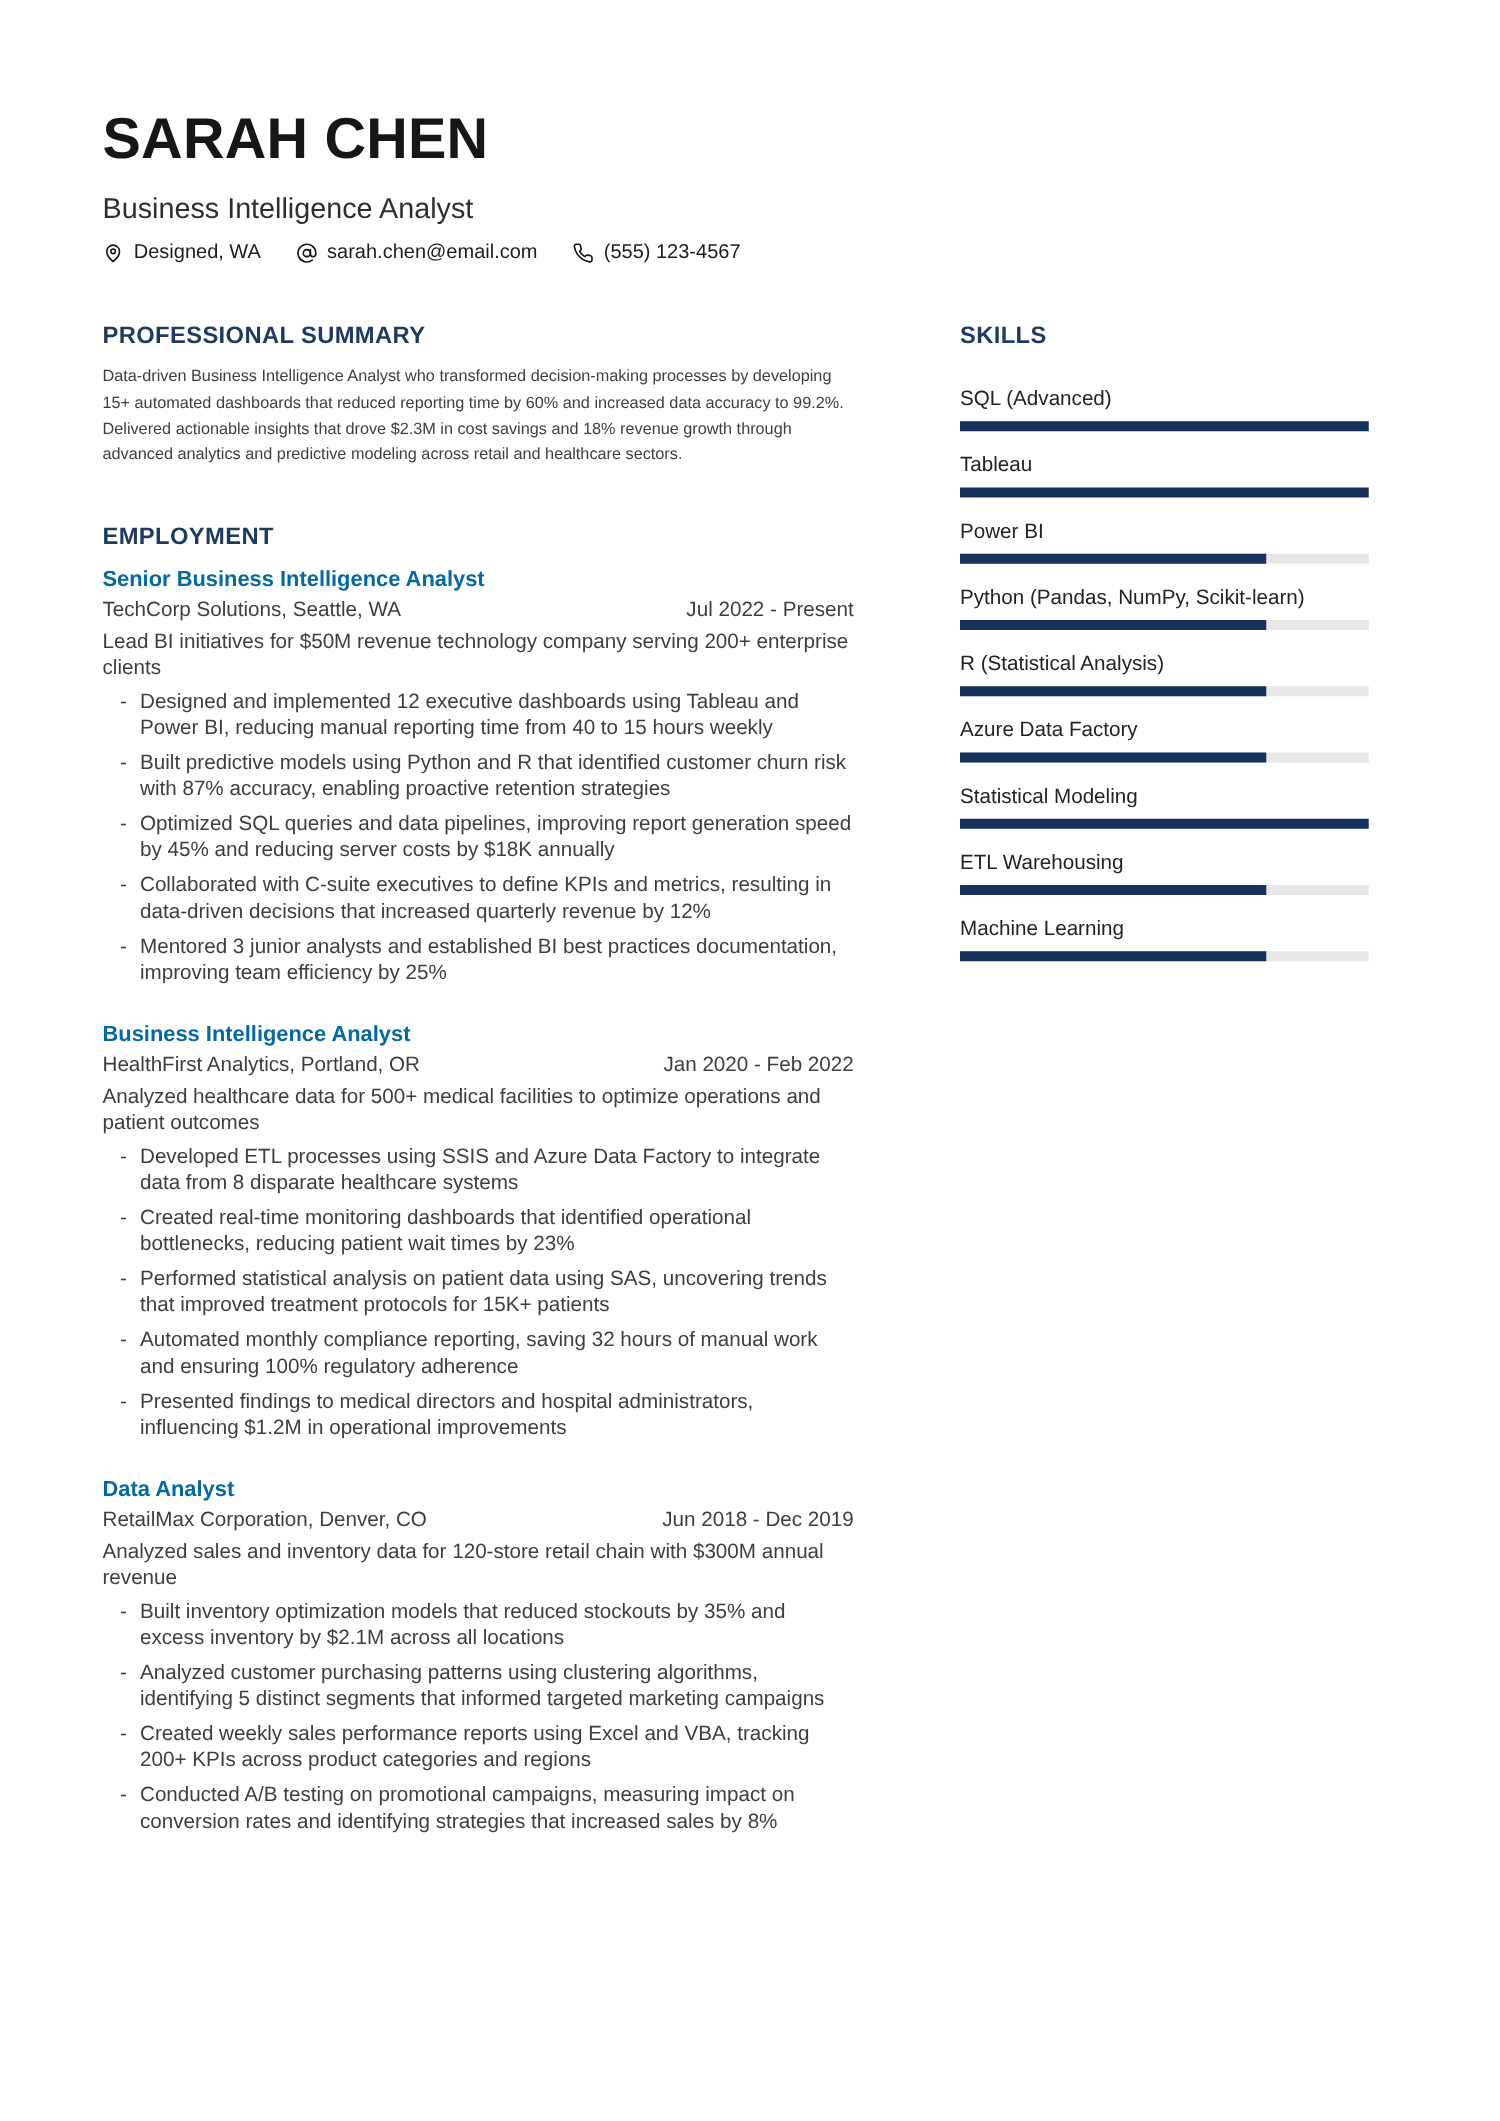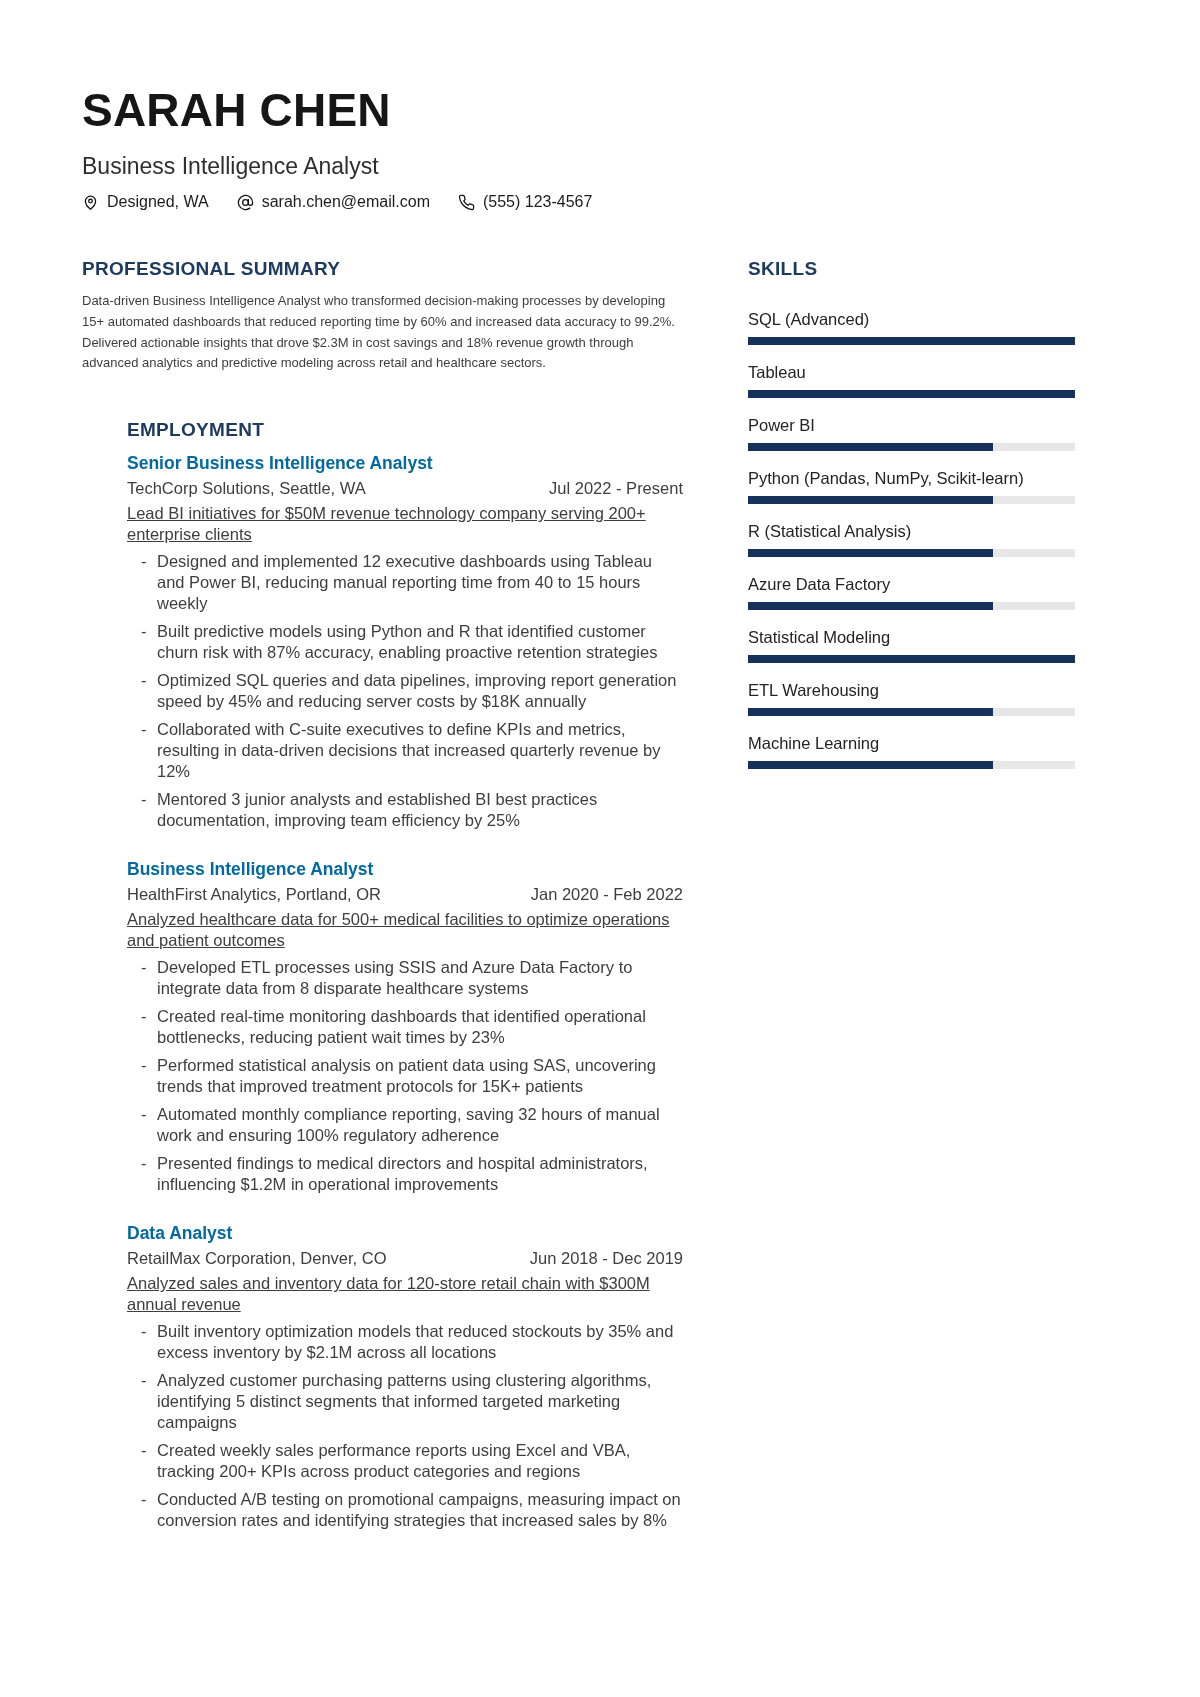--- a/index.html
+++ b/index.html
@@ -19,32 +19,32 @@
 
   
   h1{font-size:46px;line-height:48px;font-weight:700;color:var(--ink);margin:0 0 18px;letter-spacing:.2px;}
   .job-title{font-size:23px;line-height:28px;color:#2e2e2e;margin:0 0 12px;}
   .contact-row{display:flex;align-items:center;gap:28px;font-size:16px;line-height:20px;color:#1c1c1c;}
   .contact-item{display:flex;align-items:center;}
   .icon{display:inline-flex;width:17px;height:17px;margin-right:8px;color:#111;}
   .icon svg{width:100%;height:100%;}
 
   
-  .columns{display:grid;grid-template-columns:601px 327px;column-gap:65px;margin-top:46px;}
+  .columns{display:grid;grid-template-columns:601px 327px;column-gap:85px;margin-top:46px;}
 
   h2{font-size:19px;line-height:21px;font-weight:700;color:var(--accent);margin:0 0 12px;letter-spacing:.3px;}
 
   .summary p{margin:0;font-size:13px;line-height:20.8px;color:var(--body);}
 
-  .employment{margin-top:45px;margin-left:45px;}
+  .employment{margin-top:45px;}
   .job{margin-bottom:27px;}
   .job:last-child{margin-bottom:0;}
   h3{font-size:17.5px;line-height:23px;font-weight:700;color:#0369a1;margin:0 0 3px;}
   .company-row{display:flex;justify-content:space-between;font-size:16.5px;line-height:21px;color:var(--body);margin:0 0 4px;}
-  .job-desc{margin:0 0 6px;font-size:16.5px;line-height:21px;color:var(--body);text-decoration:underline;}
+  .job-desc{margin:0 0 6px;font-size:16.5px;line-height:21px;color:var(--body);}
   ul.bullets{list-style:none;margin:0;padding:0;}
   li.bullet{position:relative;padding-left:30px;margin-bottom:7px;font-size:16.5px;line-height:21px;color:var(--body);}
   li.bullet:last-child{margin-bottom:0;}
   .dash{position:absolute;left:14px;top:0;}
 
   
   .skills h2{margin-bottom:30px;}
   .skill{margin-bottom:17px;}
   .skill-name{font-size:16.5px;line-height:21px;color:#232323;margin-bottom:7px;}
   .skill-track{height:8px;background:var(--track);}

